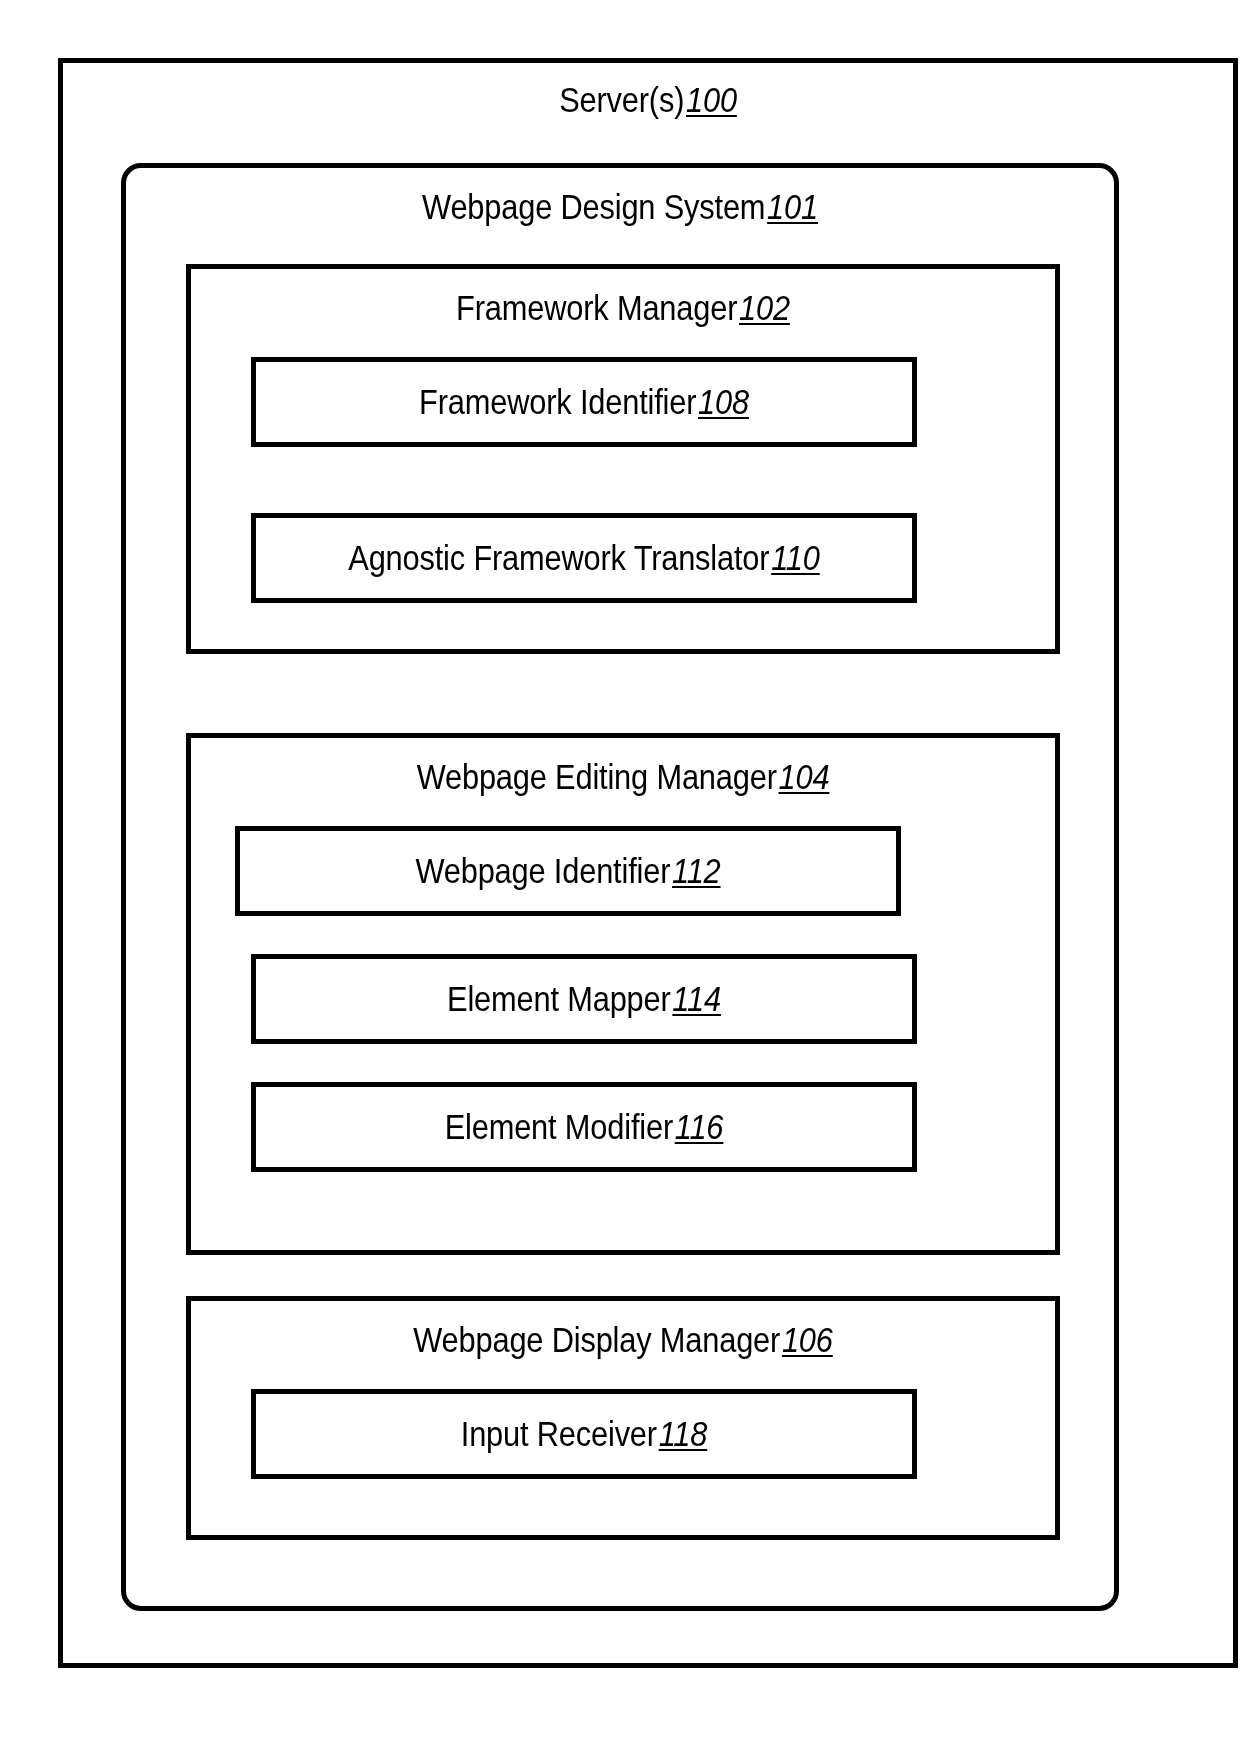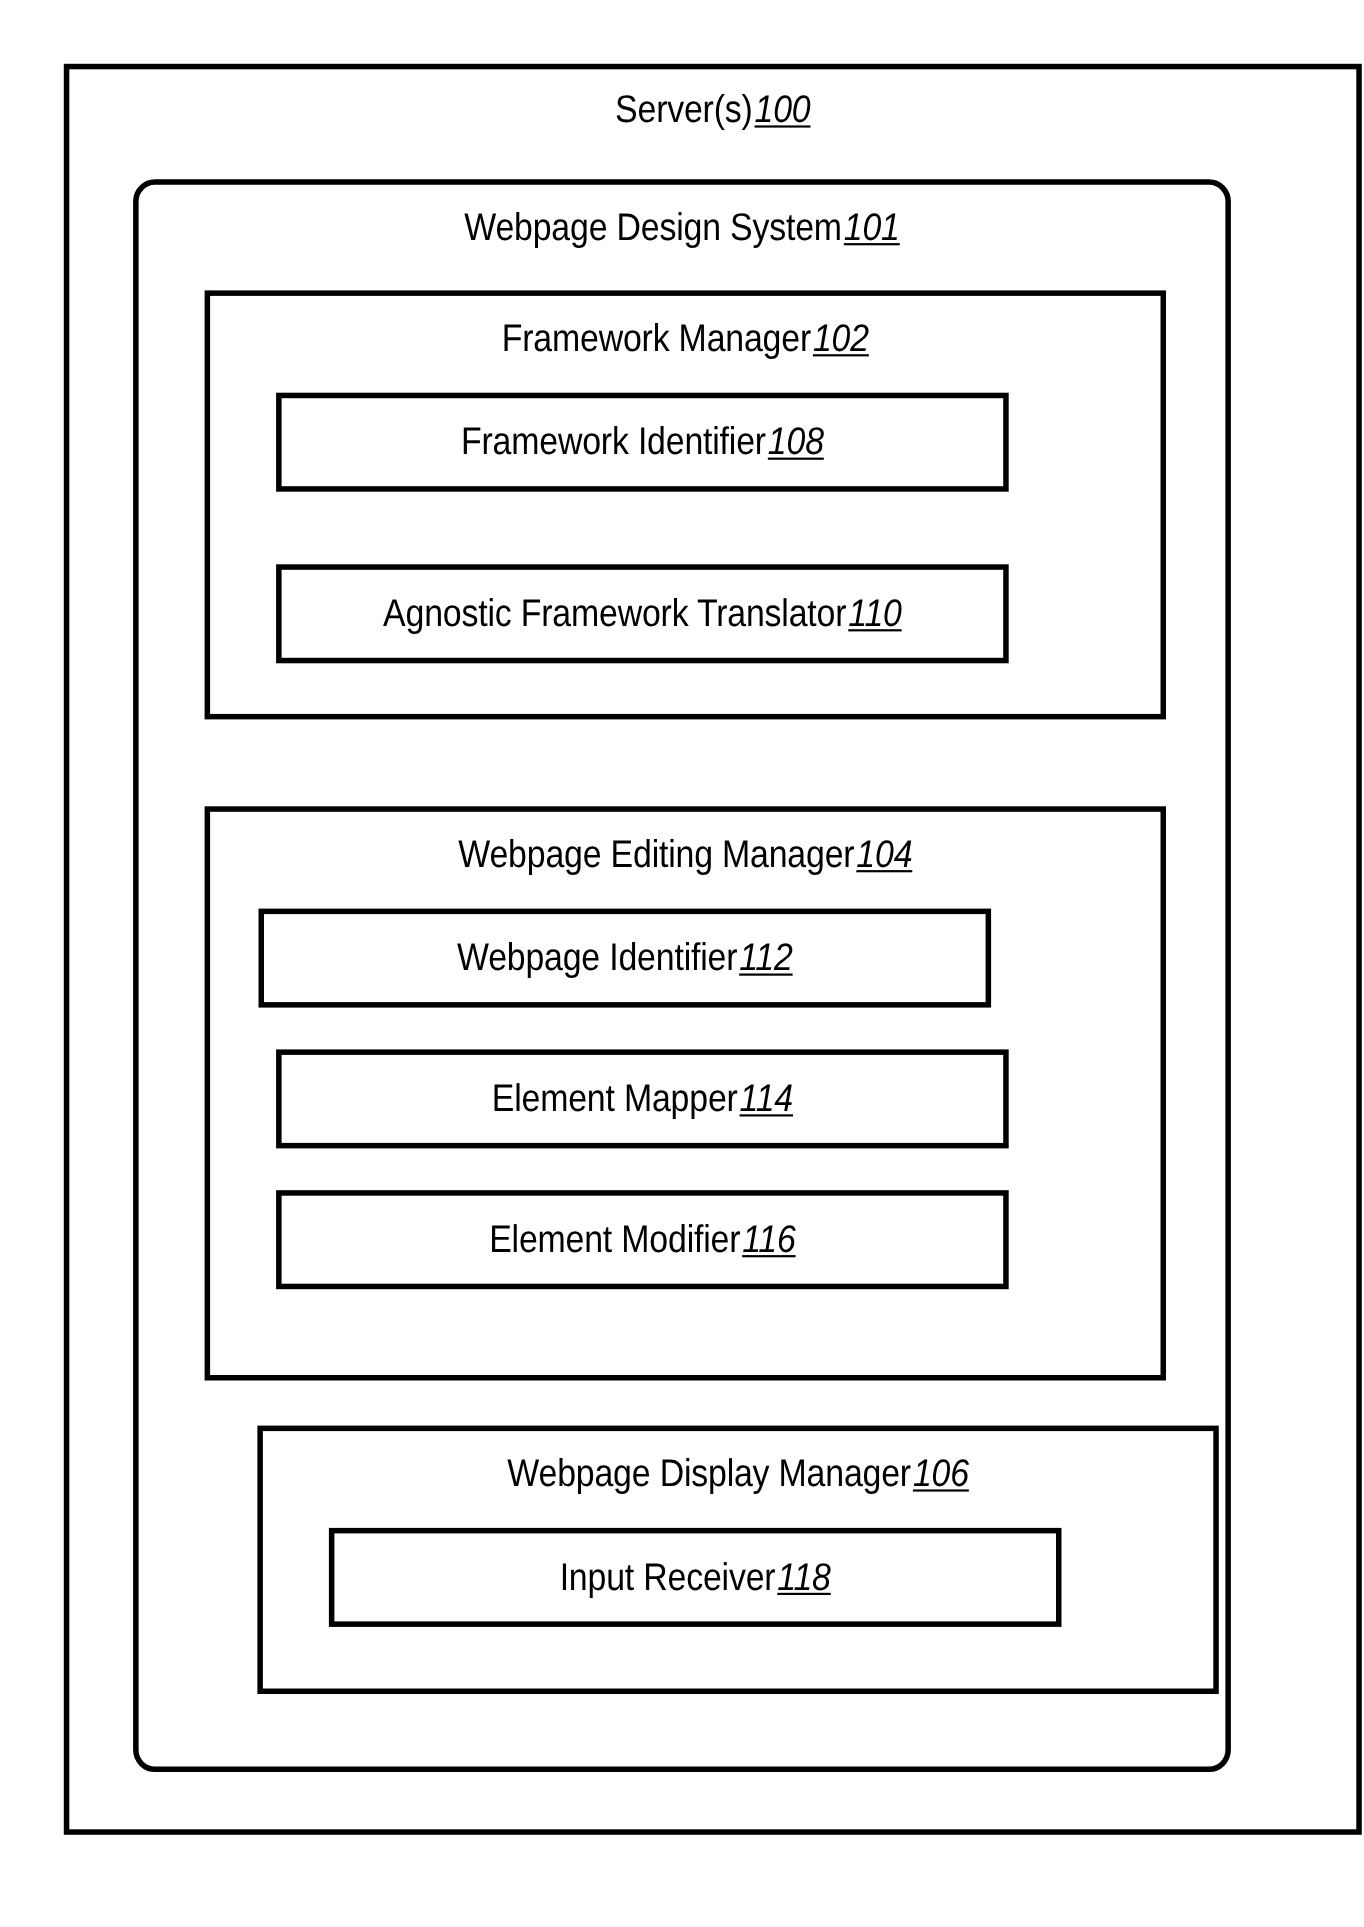--- a/index.html
+++ b/index.html
@@ -102,21 +102,21 @@
   
   #editing-manager-box {
     left: 60px;  top: 546px;
     width: 874px; height: 522px; margin-top: 19px;
   }
   #editing-manager-title { top: 18px; }
 
   
   #display-manager-box {
     left: 60px;  top: 1128px;
-    width: 874px; height: 244px; margin-left: 48px;
+    width: 874px; height: 244px;
   }
   #display-manager-title { top: 18px; }
 
   
   #framework-identifier-box { left: 60px; top: 88px;  width: 666px; height: 90px; }
   #agnostic-translator-box  { left: 60px; top: 216px; width: 666px; height: 90px; margin-top: 28px; }
 
   
   #webpage-identifier-box { left: 44px; top: 88px;  width: 666px; height: 90px; }
   #element-mapper-box     { left: 60px; top: 216px; width: 666px; height: 90px; }

